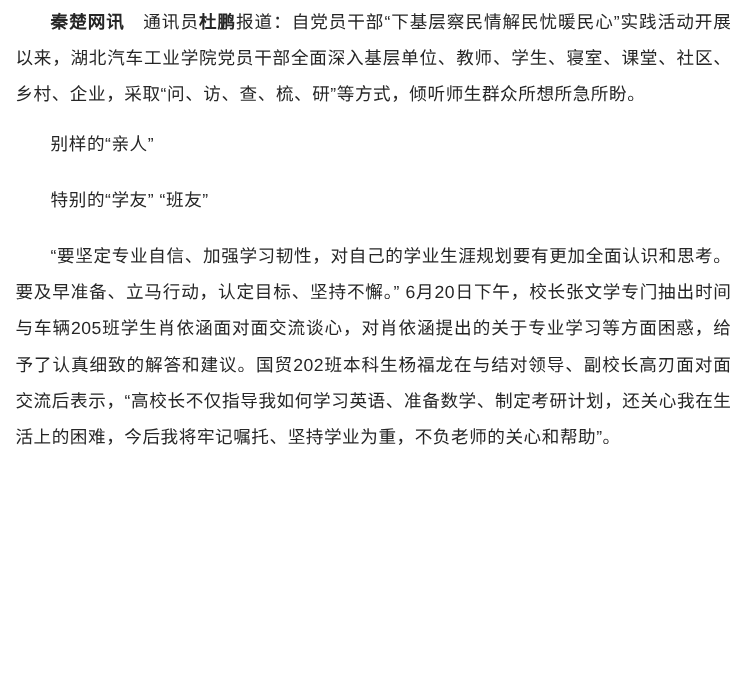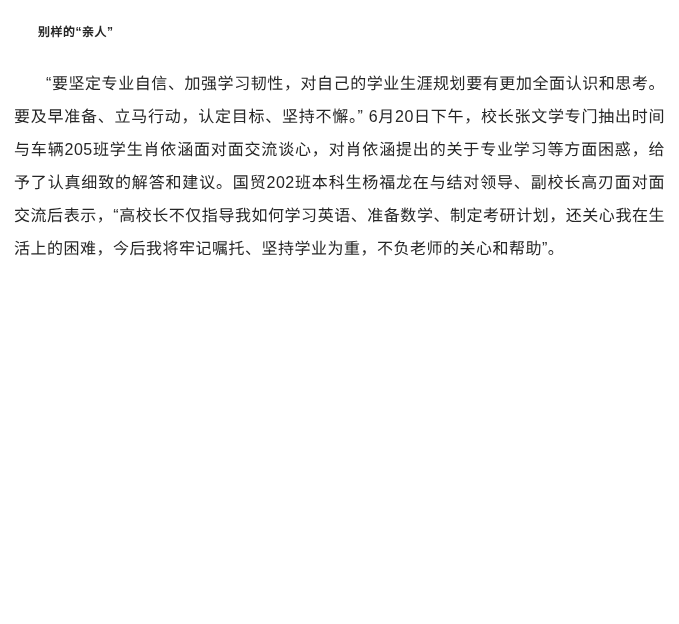--- a/index.html
+++ b/index.html
@@ -22,36 +22,40 @@
       line-height: 33px;
       margin: 0;
       text-align: justify;
       text-justify: inter-character;
       letter-spacing: 0.5px;
     }
     .para.indent2 {
       text-indent: 2em;
     }
     .heading {
-      font-size: 12px;
+      font-size: 16px;
       line-height: 33px;
-      font-weight: bold;
+      font-weight: normal;
       margin: 12px 0 18px 0;
       text-indent: 2em;
       letter-spacing: 0.5px;
     }
     .bold {
       font-weight: bold;
     }
   </style>
 </head>
 <body>
 
 <article class="article">
 
+  <p class="para indent2">
+    <span class="bold">秦楚网讯</span><span>　通讯员</span><span class="bold">杜鹏</span><span>报道：自党员干部“下基层察民情解民忧暖民心”实践活动开展以来，湖北汽车工业学院党员干部全面深入基层单位、教师、学生、寝室、课堂、社区、乡村、企业，采取“问、访、查、梳、研”等方式，倾听师生群众所想所急所盼。</span>
+  </p>
 
   <h2 class="heading">别样的“亲人”</h2>
 
 
+  <h2 class="heading">特别的“学友” “班友”</h2>
 
   <p class="para indent2">“要坚定专业自信、加强学习韧性，对自己的学业生涯规划要有更加全面认识和思考。要及早准备、立马行动，认定目标、坚持不懈。” 6月20日下午，校长张文学专门抽出时间与车辆205班学生肖依涵面对面交流谈心，对肖依涵提出的关于专业学习等方面困惑，给予了认真细致的解答和建议。国贸202班本科生杨福龙在与结对领导、副校长高刃面对面交流后表示，“高校长不仅指导我如何学习英语、准备数学、制定考研计划，还关心我在生活上的困难，今后我将牢记嘱托、坚持学业为重，不负老师的关心和帮助”。</p>
 
 </article>
 
 </body></html>

